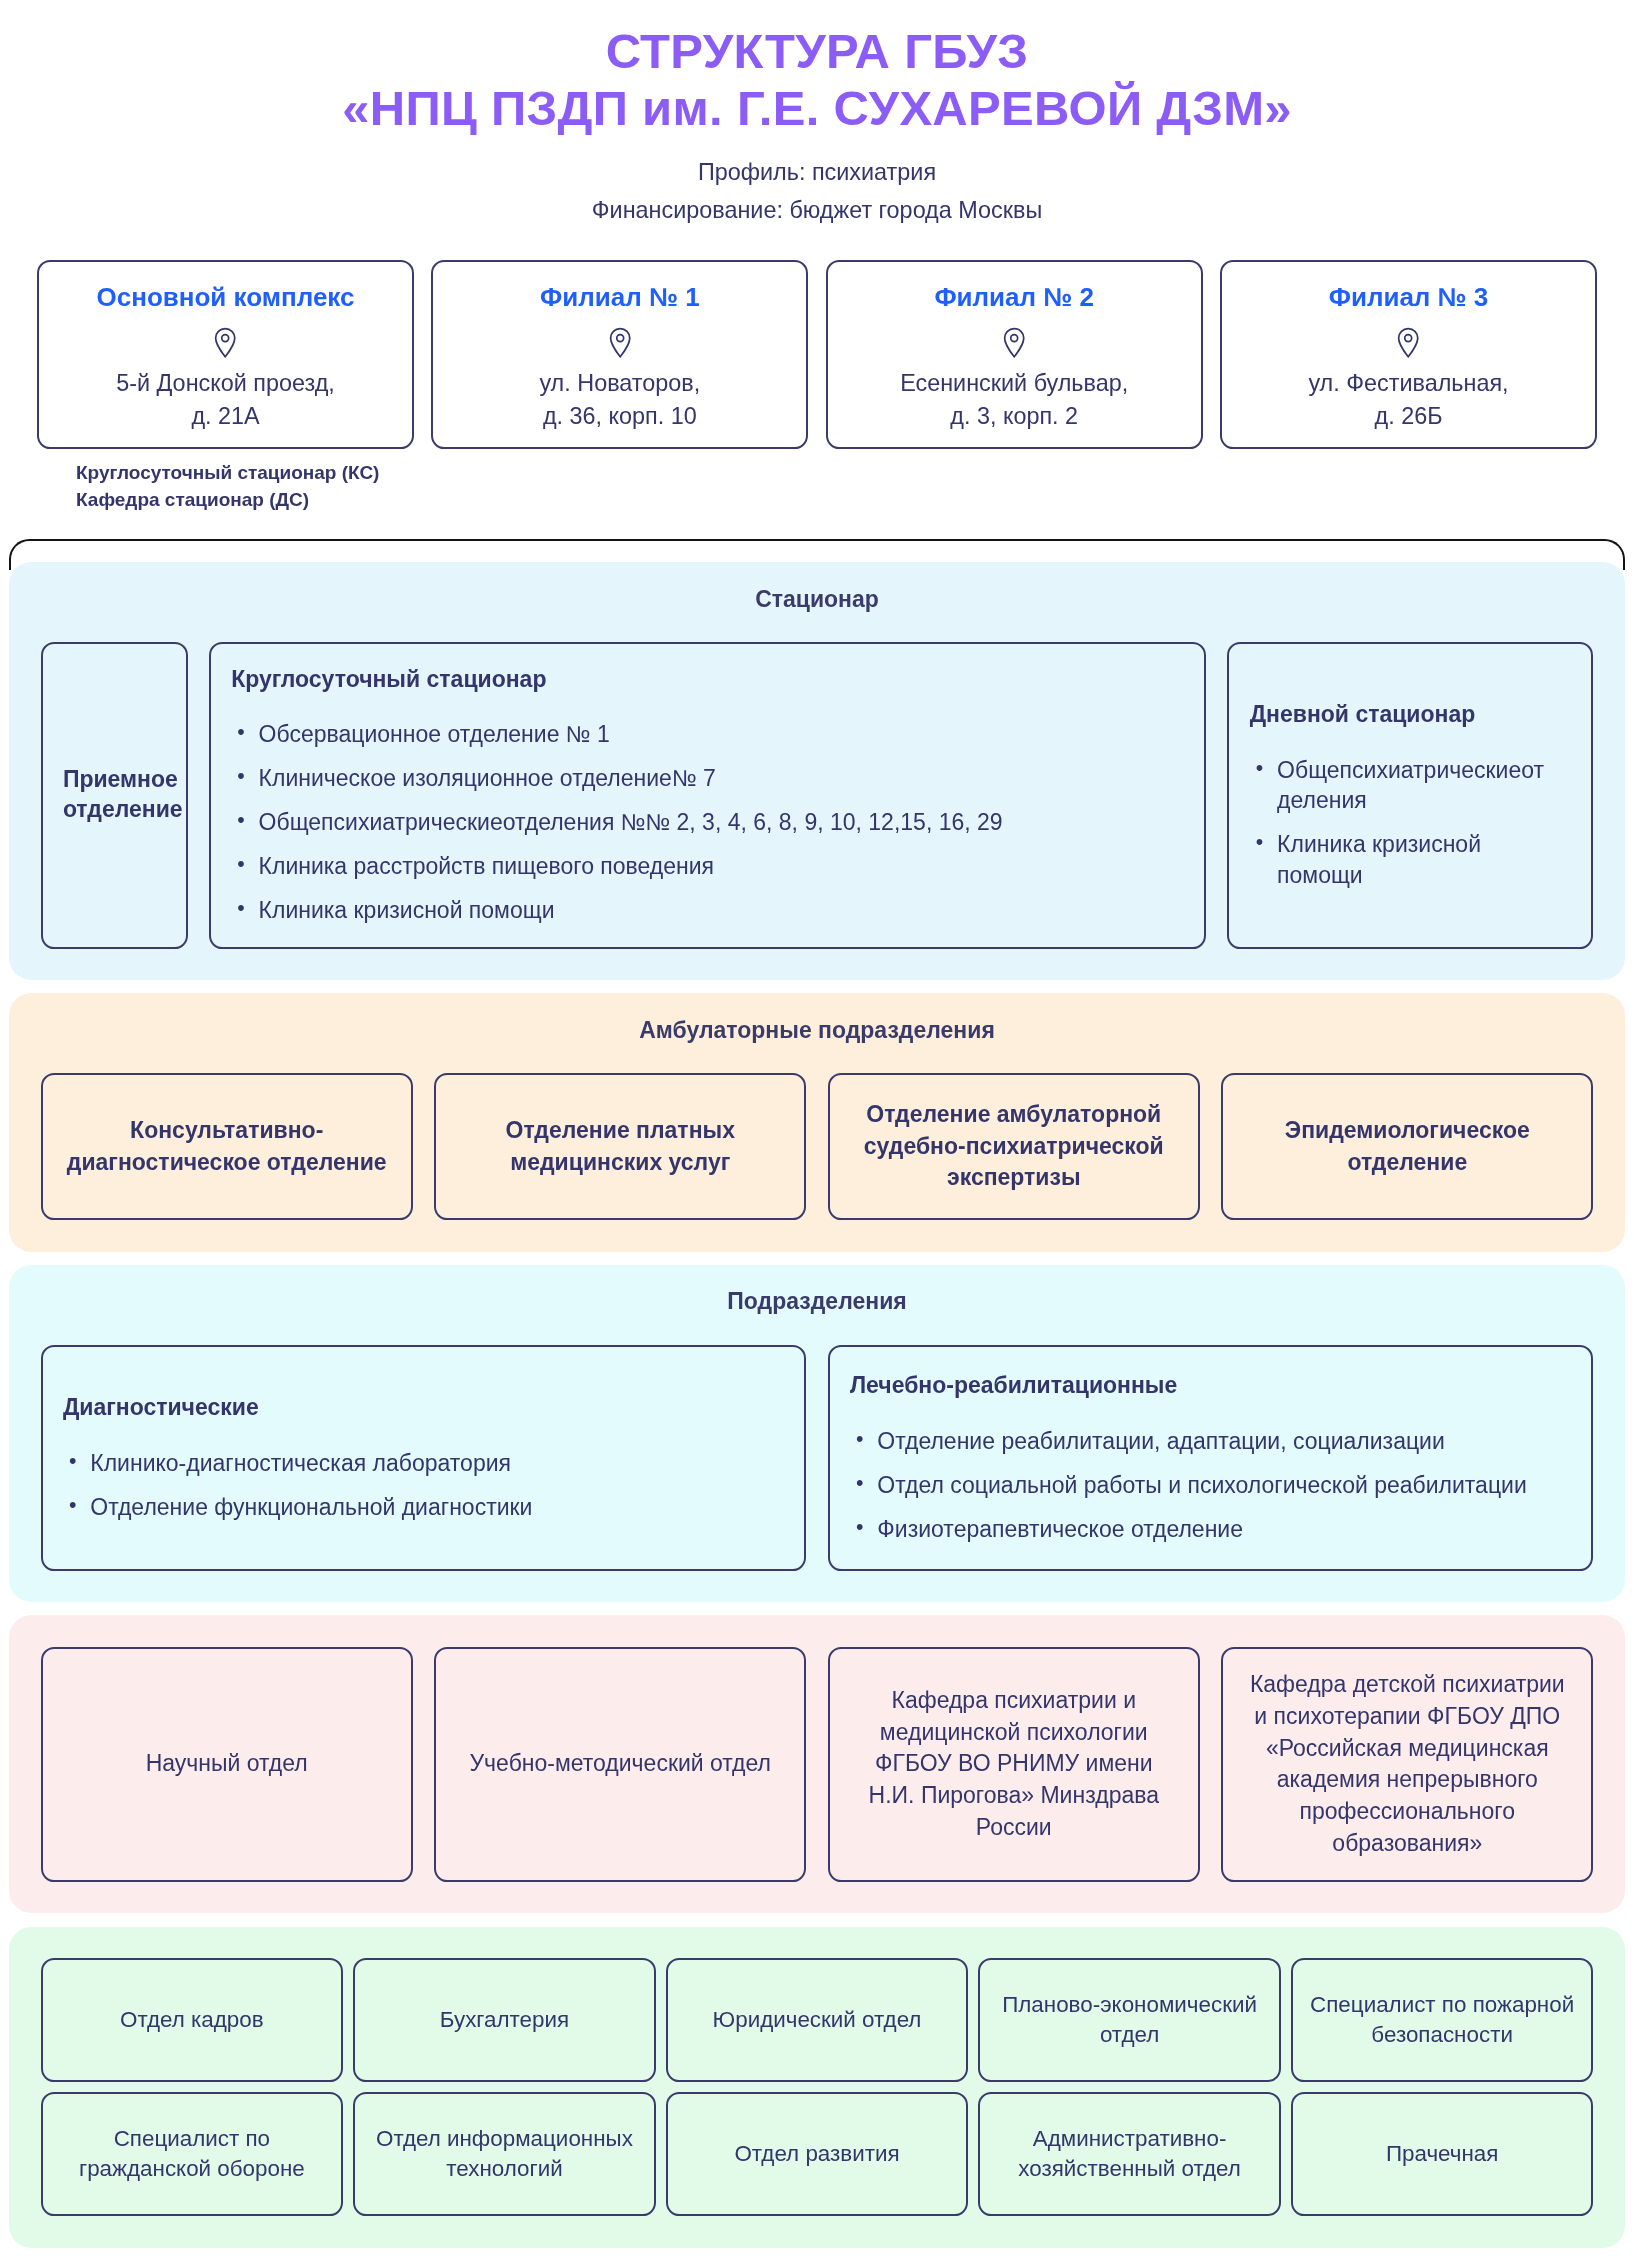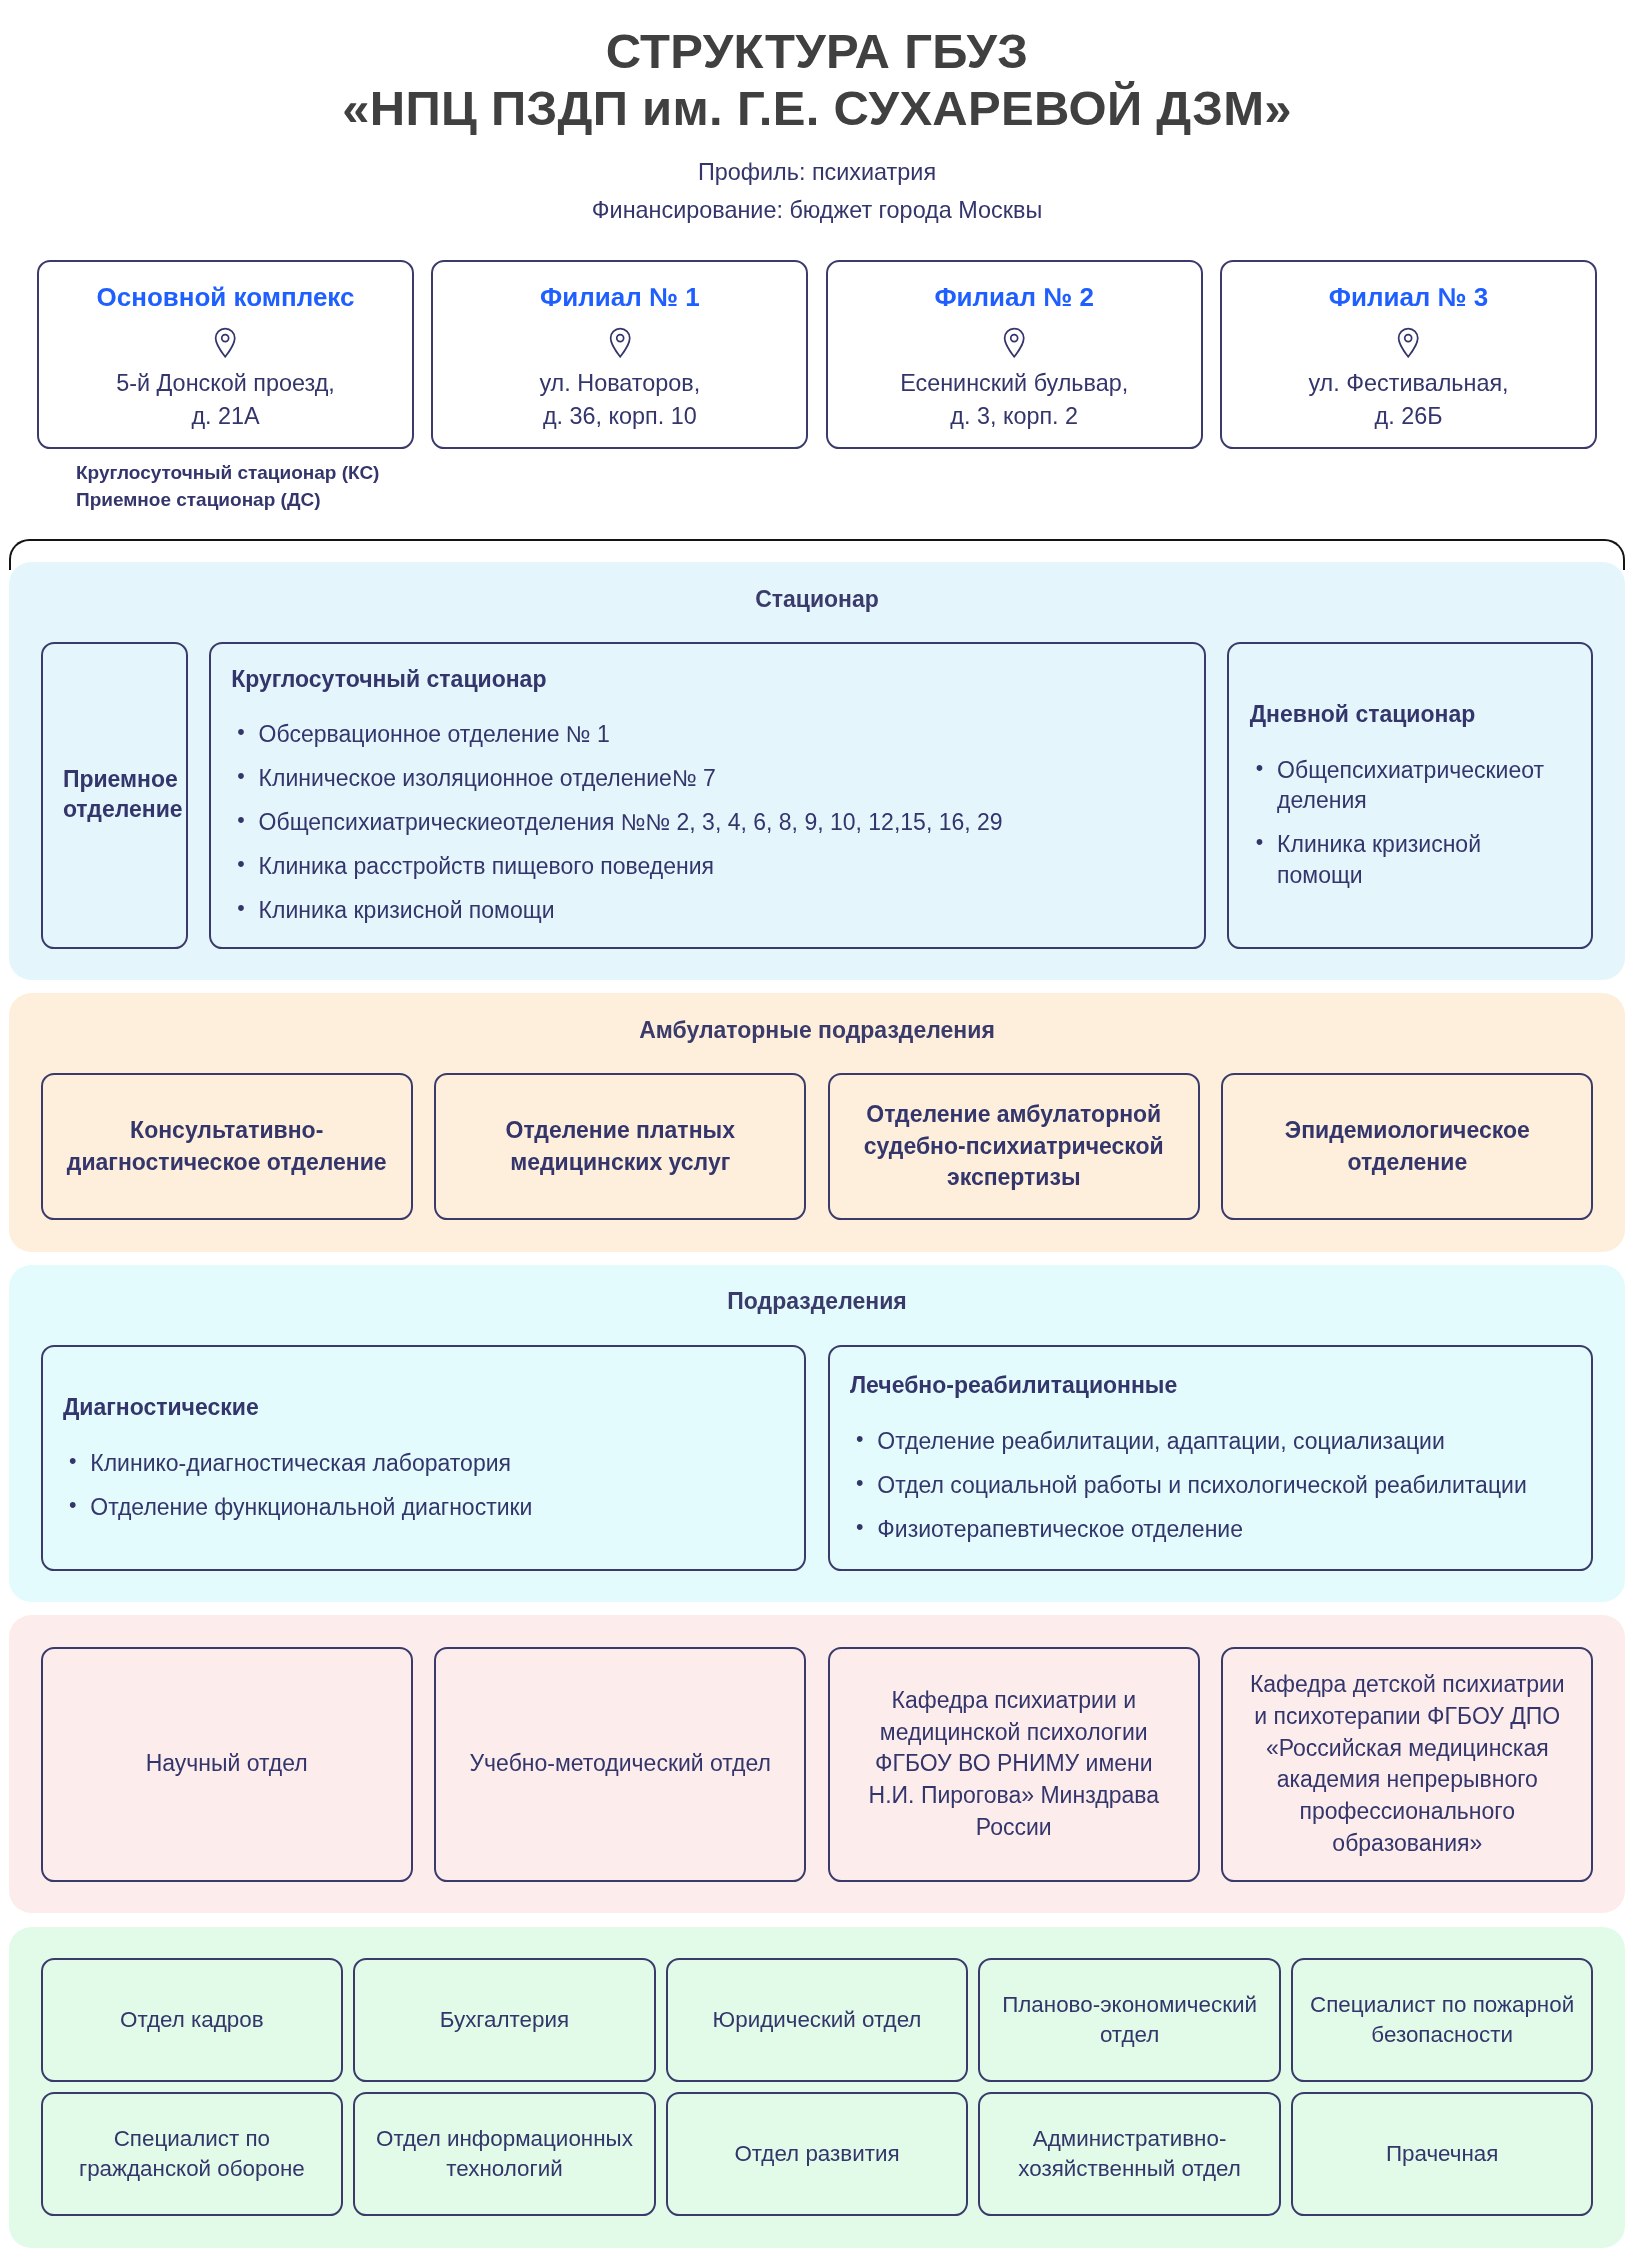--- a/index.html
+++ b/index.html
@@ -17,21 +17,21 @@
   }
 
   
   .header {
     text-align: center;
     padding: 23.4px 0 0 0;
   }
   .header h1 {
     font-size: 49px;
     font-weight: bold;
-    color: #404040;
+    color: #8b5cf6;
     line-height: 1.16;
     letter-spacing: 0.3px;
   }
   .header .subline {
     font-size: 23.4px;
     color: #33356B;
     margin-top: 18.3px;
     line-height: 1.5;
   }
   .header .subline:last-child { margin-top: 3px; }
@@ -269,21 +269,21 @@
     <div class="loc-addr">
       <span>ул. Фестивальная,</span><br>
       <span>д. 26Б</span>
     </div>
   </div>
 
 </div>
 
 <div class="kc-note">
   <div>Круглосуточный стационар (КС)</div>
-  <div>Приемное стационар (ДС)</div>
+  <div>Кафедра стационар (ДС)</div>
 </div>
 
 <div class="bracket-wrap">
   <div class="bracket"></div>
 </div>
 
 <div class="band blue">
   <div class="band-title">Стационар</div>
   <div class="row">
 

